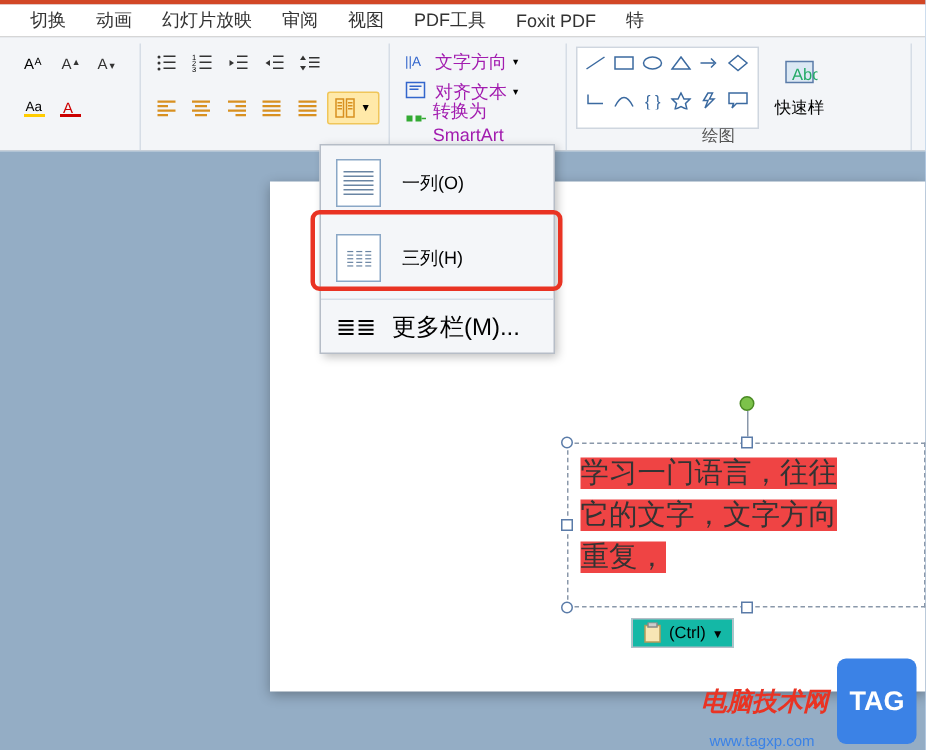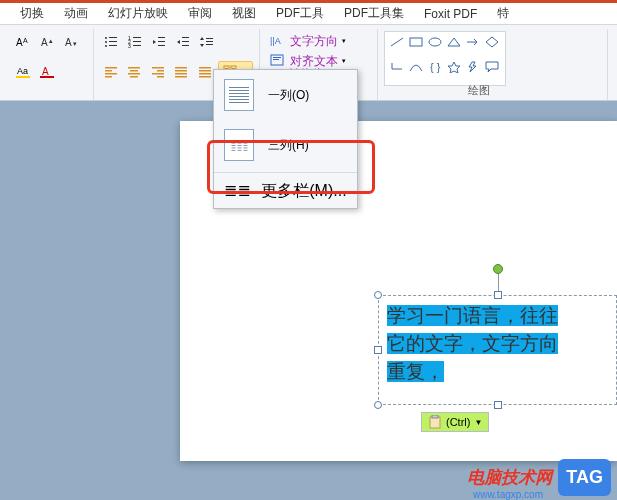--- a/index.html
+++ b/index.html
@@ -71,22 +71,22 @@
   }
   .slide {
     position: absolute;
     top: 20px; left: 180px;
     width: 437px; height: 340px;
     background: #fff;
     box-shadow: 0 2px 8px rgba(0,0,0,.3);
   }
   .dropdown {
     position: absolute;
-    top: 69px; left: 213px;
-    width: 145px;
+    top: 96px; left: 213px;
+    width: 157px;
     background: #f4f6f9;
     border: 1px solid #b6bdc7;
     box-shadow: 2px 2px 6px rgba(0,0,0,.25);
     z-index: 50;
   }
   .dd-item {
     display: flex; align-items: center;
     padding: 9px 10px;
     gap: 14px;
   }
@@ -120,21 +120,21 @@
     width: 239px; height: 110px;
     border: 1.5px dashed #8a98aa;
   }
   .textbox-content {
     padding: 6px 8px;
     font-size: 19px;
     font-family: "SimSun", serif;
     line-height: 28px;
     color: #333;
   }
-  .textbox-content span { background: #0ea5e9; }
+  .textbox-content span { background: #ef4444; }
   .handle {
     position: absolute;
     width: 8px; height: 8px;
     border: 1px solid #5a7ba8;
     background: #fff;
   }
   .handle.c { border-radius: 50%; }
   .rot-handle {
     position: absolute;
     width: 10px; height: 10px;
@@ -147,42 +147,42 @@
   .rot-line {
     position: absolute;
     width: 1px; height: 22px;
     background: #8a98aa;
     left: 50%; top: -22px;
   }
   .paste-op {
     position: absolute;
     bottom: -28px; left: 42px;
     border: 1px solid #b6bdc7;
-    background: #bef264;
+    background: #14b8a6;
     padding: 2px 6px;
     display: flex; align-items: center; gap: 4px;
     font-size: 11px;
   }
   .watermark {
     position: absolute;
     bottom: 4px; right: 6px;
     display: flex; align-items: center; gap: 6px;
     z-index: 100;
   }
   .wm-text {
     font-size: 17px; font-weight: bold;
     color: #e93323;
     font-style: italic;
   }
   .wm-tag {
     background: #3b82e6;
     color: #fff;
     font-weight: bold;
     font-size: 18px;
-    padding: 8px 8px;
+    padding: 18px 8px;
     border-radius: 6px;
   }
   .wm-url {
     position: absolute;
     bottom: 0px; right: 74px;
     font-size: 10px;
     color: #3b82e6;
   }
   .shapes-panel {
     border: 1px solid #cfd6df;
@@ -207,21 +207,20 @@
 
 <div class="red-line"></div>
 
 <div class="tabs">
   <div class="tab">切换</div>
   <div class="tab">动画</div>
   <div class="tab">幻灯片放映</div>
   <div class="tab">审阅</div>
   <div class="tab">视图</div>
   <div class="tab">PDF工具</div>
-  <div class="tab">PDF工具集</div>
   <div class="tab">Foxit PDF</div>
   <div class="tab">特</div>
 </div>
 
 <div class="ribbon">
 
   <div class="ribbon-group" style="width:88px;">
     <div class="row">
       <div class="btn">
           <svg width="14" height="14">
@@ -445,20 +444,27 @@
         <div class="shp">
             <svg width="14" height="12">
               <path d="M6 1 L3 6 L6 6 L4 11 L10 5 L7 5 L9 1 Z" fill="none" stroke="#3b6aa0"></path>
             </svg>
           </div>
         <div class="shp">
             <svg width="14" height="12">
               <path d="M1 1 L13 1 L13 8 L6 8 L3 11 L4 8 L1 8 Z" fill="none" stroke="#3b6aa0"></path>
             </svg>
           </div>
+      </div>
+      <div class="bigbtn">
+        <svg viewBox="0 0 24 24">
+            <rect x="3" y="3" width="18" height="14" fill="#dbe8f4" stroke="#5a7ba8"></rect>
+            <text x="7" y="15" font-size="11" fill="#2a6">Abc</text>
+          </svg>
+        <span>快速样</span>
       </div>
     </div>
     <div class="group-label" style="left:90px;">绘图</div>
   </div>
 </div>
 
 <div class="workspace">
   <div class="slide"></div>
 </div>
 

